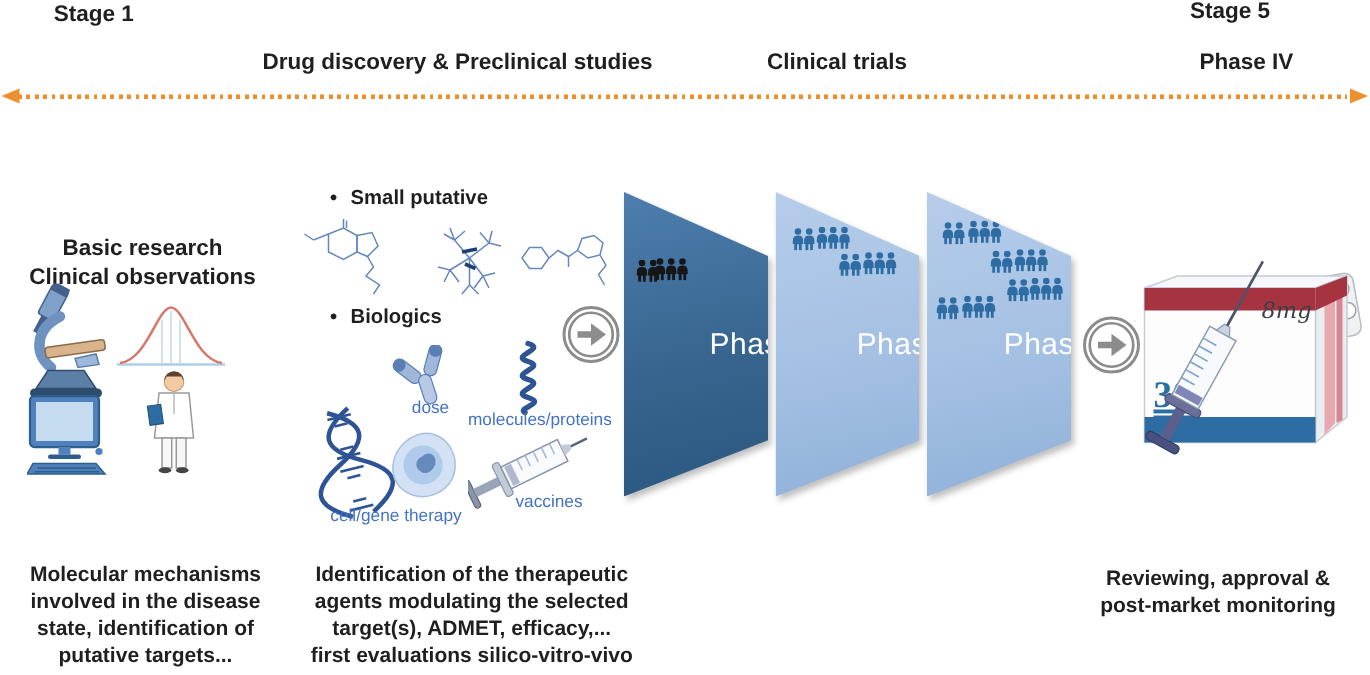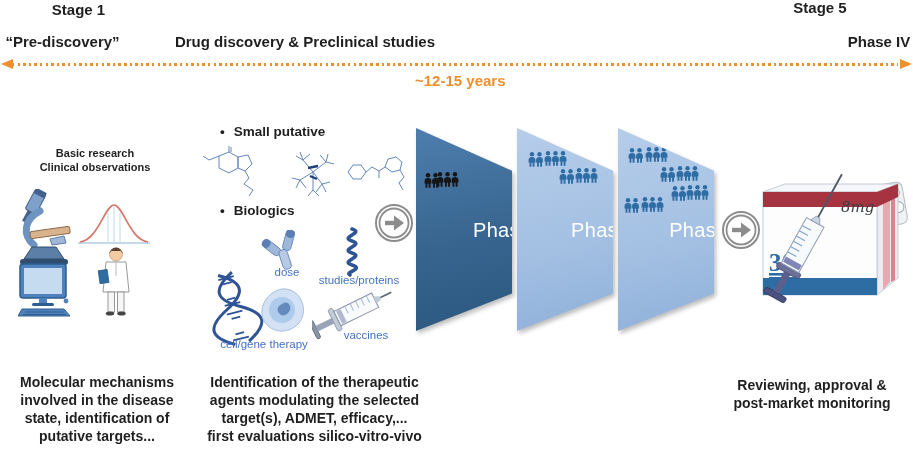--- a/index.html
+++ b/index.html
@@ -30,32 +30,31 @@
   .crowd-group{position:absolute;fill:currentColor;}
   .funnel-0 .crowd-group{color:#161616;}
   .funnel-1 .crowd-group,.funnel-2 .crowd-group{color:#2E6DA4;}
   svg{display:block;}
 </style>
 </head>
 <body>
 
 <div id="canvas">
 
-  <div class="abs hdr" style="left:16px;top:2px;width:125px;">Stage 1</div>
-  <div class="abs hdr" style="left:0;top:34px;width:125px;">“Pre-discovery”</div>
+  <div class="abs hdr" style="left:0;top:2px;width:125px;">Stage 1</div>
   <div class="abs hdr" style="left:165px;top:34px;width:280px;">Drug discovery &amp; Preclinical studies</div>
+  <div class="abs hdr" style="left:493px;top:34px;width:130px;">Clinical trials</div>
   <div class="abs hdr" style="left:755px;top:0;width:130px;">Stage 5</div>
-  <div class="abs hdr" style="left:844px;top:34px;width:70px;">Phase IV</div>
+  <div class="abs hdr" style="left:796px;top:34px;width:70px;">Phase IV</div>
 
   <div class="abs dots"></div>
   <div class="abs ah ah-l"></div>
   <div class="abs ah ah-r"></div>
-  <div class="abs orange" style="left:415px;top:72px;width:110px;font-weight:bold;font-size:15px;">~12-15 years</div>
-
-  <div class="abs caption pre" style="left:0;top:146px;width:190px;font-size:11px;">Basic research
+
+  <div class="abs caption pre" style="left:0;top:156px;width:190px;font-size:15px;">Basic research
 Clinical observations</div>
 
   <svg class="abs" style="left:12px;top:189px;" width="62" height="78" viewBox="0 0 62 78">
     <g transform="rotate(28 24 12)">
       <rect x="18" y="2" width="12" height="22" rx="2" fill="#7FA1C9" stroke="#44608C"></rect>
       <rect x="18" y="0" width="12" height="6" rx="1" fill="#44608C"></rect>
       <rect x="21" y="24" width="7" height="12" fill="#44608C"></rect>
     </g>
     <path d="M28,22 C12,30 10,46 22,56" stroke="#6E93C0" stroke-width="7" fill="none" stroke-linecap="round"></path>
     <g transform="rotate(-8 38 43)">
@@ -154,21 +153,21 @@
         <rect x="32" y="1" width="8.5" height="8" rx="4" fill="#5B7FB5"></rect>
       </g>
       <rect x="23" y="19" width="8.5" height="20" rx="4" fill="#B7C9E4" stroke="#5B7FB5" stroke-width=".8"></rect>
     </g>
   </svg>
   <div class="abs bluelabel" style="left:262px;top:266px;width:50px;">dose</div>
 
   <svg class="abs" style="left:338px;top:226px;" width="28" height="52" viewBox="0 0 28 52">
     <path d="M14,3 C27,7 1,11 14,15 C27,19 1,23 14,27 C27,31 1,35 14,39 C27,43 6,46 12,49" stroke="#2F5496" stroke-width="3.6" fill="none" stroke-linecap="round"></path>
   </svg>
-  <div class="abs bluelabel" style="left:312px;top:274px;width:94px;">studies/proteins</div>
+  <div class="abs bluelabel" style="left:312px;top:274px;width:94px;">molecules/proteins</div>
 
   <svg class="abs" style="left:202px;top:266px;" width="64" height="88" viewBox="0 0 72 88">
     <g transform="rotate(-14 36 44)" stroke="#2F5496" fill="none">
       <path d="M28,2 C54,16 54,28 28,42 C2,56 2,68 28,82" stroke-width="3.4"></path>
       <path d="M44,2 C18,16 18,28 44,42 C70,56 70,68 44,82" stroke-width="3.4"></path>
       <g stroke-width="2">
         <line x1="27" y1="7" x2="45" y2="7"></line>
         <line x1="31" y1="13" x2="41" y2="13"></line>
         <line x1="31" y1="31" x2="41" y2="31"></line>
         <line x1="27" y1="37" x2="45" y2="37"></line>

